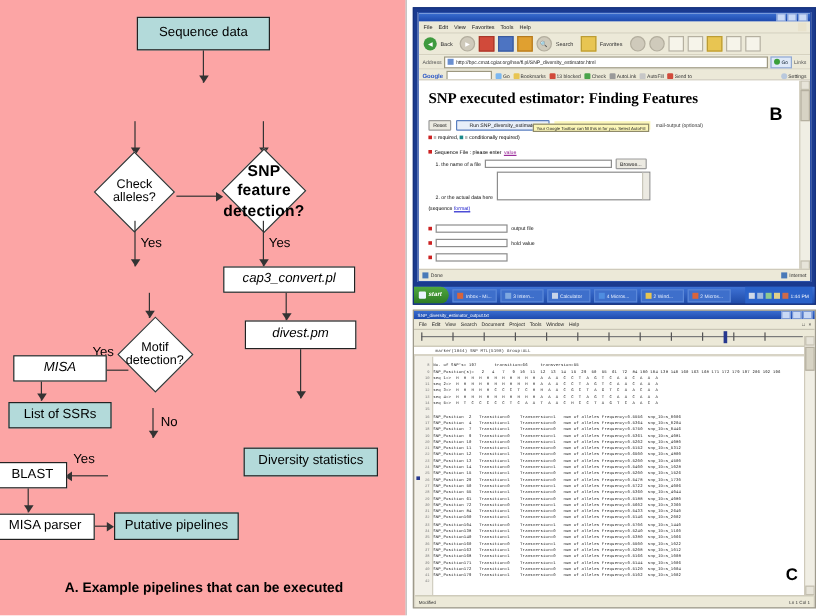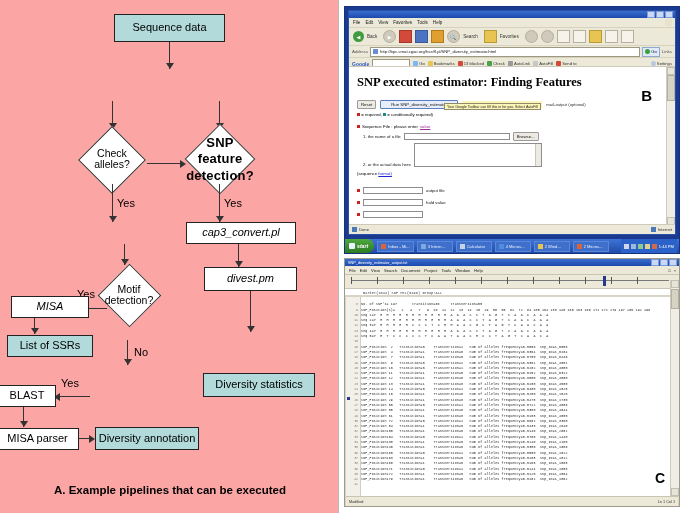--- a/index.html
+++ b/index.html
@@ -355,21 +355,21 @@
     <div class="ln lnv" style="left:23px;top:407px;height:20px;"></div>
     <div class="arrowdown" style="left:20px;top:421px;"></div>
 
     <div class="box" style="left:-4px;top:428px;width:83px;height:22px;">
       <span>MISA parser</span>
     </div>
     <div class="ln lnh" style="left:79px;top:438px;width:13px;"></div>
     <div class="arrowright" style="left:89px;top:435px;"></div>
 
     <div class="box teal" style="left:95px;top:427px;width:104px;height:23px;">
-      <span>Diversity annotation</span>
+      <span>Putative pipelines</span>
     </div>
 
     <div class="caption">A. Example pipelines that can be executed</div>
   </div>
 
   <div id="divider"></div>
 
   <div id="panel-b">
     <div class="winchrome">
 

